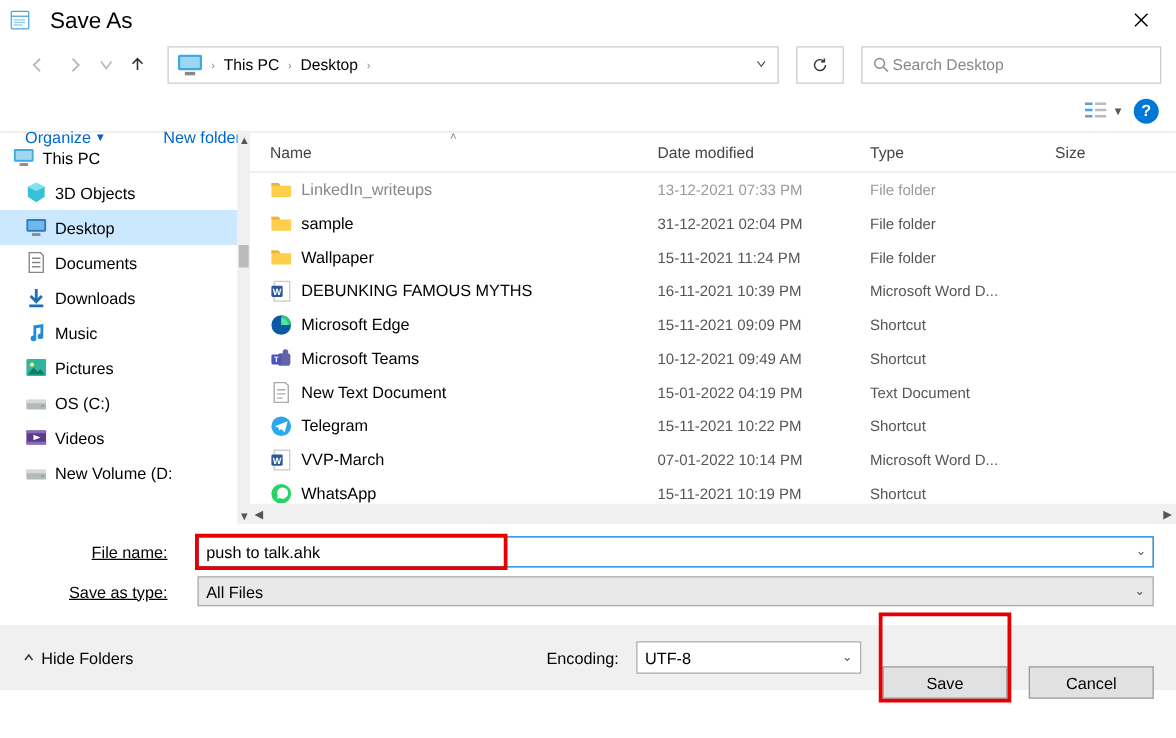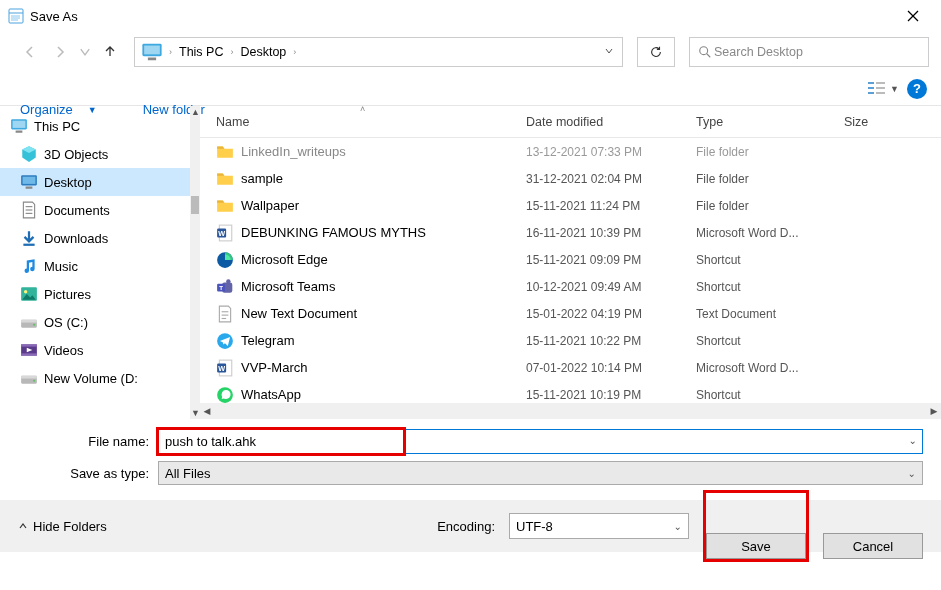--- a/index.html
+++ b/index.html
@@ -1,39 +1,39 @@
 <!DOCTYPE html>
 <html><head>
 <meta charset="utf-8">
 <style>
   * { box-sizing: border-box; font-family: "Segoe UI", Arial, sans-serif; }
   html, body { margin: 0; padding: 0; }
   body { width: 941px; height: 590px; background: #fff; font-size: 12px; color: #000; overflow: hidden; }
 
   .title-bar { height: 32px; display: flex; align-items: center; padding: 0 8px; }
   .title-bar .icon { width: 16px; height: 16px; margin-right: 6px; }
-  .title-bar .title { flex: 1; font-size: 13px; }
+  .title-bar .title { flex: 1; font-size: 18px; margin-left: 10px; }
   .title-bar .close { width: 40px; height: 32px; display: flex; align-items: center; justify-content: center; }
 
   .nav-row { height: 40px; display: flex; align-items: center; padding: 6px 12px 6px 18px; gap: 6px; }
   .nav-btn { width: 24px; height: 24px; display: flex; align-items: center; justify-content: center; color: #888; }
   .nav-btn svg { width: 14px; height: 14px; }
   .up-btn { color: #444; }
   .address-bar { flex: 1; height: 30px; border: 1px solid #ccc; display: flex; align-items: center; margin-left: 6px; margin-right: 8px; }
   .address-icon { width: 22px; height: 22px; margin: 0 4px 0 6px; }
   .crumb { padding: 0 5px; font-size: 12.5px; }
   .crumb-sep { color: #888; font-size: 9px; padding: 0 2px; }
   .addr-drop { color: #888; padding: 0 8px; }
   .refresh-box { width: 38px; height: 30px; border: 1px solid #ccc; display: flex; align-items: center; justify-content: center; }
   .search-box { width: 240px; height: 30px; border: 1px solid #ccc; display: flex; align-items: center; padding: 0 8px; color: #888; margin-left: 8px; }
   .search-box input { border: none; outline: none; flex: 1; font-size: 12.5px; color: #555; background: transparent; }
   .search-box input::placeholder { color: #888; }
 
   .toolbar-row { height: 34px; display: flex; align-items: center; padding: 0 14px; gap: 8px; border-bottom: 1px solid #e6e6e6; }
-  .tb-link { color: #0066cc; font-size: 13px; padding: 3px 6px; display: flex; align-items: center; gap: 15px; margin-top: 42px; }
+  .tb-link { color: #0066cc; font-size: 13px; padding: 3px 6px; display: flex; align-items: center; gap: 3px; margin-top: 42px; }
   .tb-link .tri { font-size: 9px; }
   .tb-spacer { flex: 1; }
   .tb-view { display: flex; align-items: center; gap: 3px; color: #555; }
   .tb-help { width: 20px; height: 20px; border-radius: 50%; background: #0078d7; color: #fff; display: flex; align-items: center; justify-content: center; font-size: 13px; font-weight: bold; }
 
   .main { display: flex; height: 313px; }
   .tree-scroll { width: 10px; position: relative; background: #f0f0f0; }
   .tree-scroll::before { content: ""; position: absolute; top: 90px; left: 1px; width: 8px; height: 18px; background: #bbb; }
   .tree-scroll .sarrow { font-size: 9px; color: #555; text-align: center; display: block; }
   .tree { width: 190px; padding-top: 6px; }
@@ -57,21 +57,21 @@
   .file-row .c-size { flex: 1; }
   .file-row.faded { color: #888; }
   .file-row.faded .c-date, .file-row.faded .c-type { color: #999; }
   .ficon { width: 18px; height: 18px; flex-shrink: 0; }
   .hscroll { height: 16px; background: #f0f0f0; display: flex; align-items: center; }
   .hscroll .harrow { width: 14px; text-align: center; color: #555; font-size: 9px; }
   .hscroll .htrack { flex: 1; }
 
   .form-area { padding: 10px 18px 4px 18px; }
   .form-row { display: flex; align-items: center; margin-bottom: 7px; }
-  .form-label { width: 140px; text-align: right; padding-right: 9px; font-size: 13px; }
+  .form-label { width: 140px; text-align: right; padding-right: 24px; font-size: 13px; text-decoration: underline; }
   .filename-wrap { flex: 1; position: relative; }
   .filename-input { width: 100%; height: 25px; border: 1px solid #0078d7; padding: 0 6px; font-size: 13px; }
   .red-box-fn { position: absolute; left: -2px; top: -2px; width: 250px; height: 29px; border: 3px solid #e60000; pointer-events: none; }
   .filetype-select { flex: 1; height: 24px; border: 1px solid #aaa; background: #e9e9e9; padding: 0 6px; display: flex; align-items: center; justify-content: space-between; font-size: 13px; }
   .fn-drop { font-size: 10px; color: #555; padding-left: 6px; }
 
   .bottom-bar { height: 52px; display: flex; align-items: center; padding: 0 18px; gap: 14px; background: #f0f0f0; margin-top: 4px; }
   .hide-folders { display: flex; align-items: center; gap: 5px; font-size: 13px; }
   .bb-spacer { flex: 1; }
   .enc-label { font-size: 13px; }

